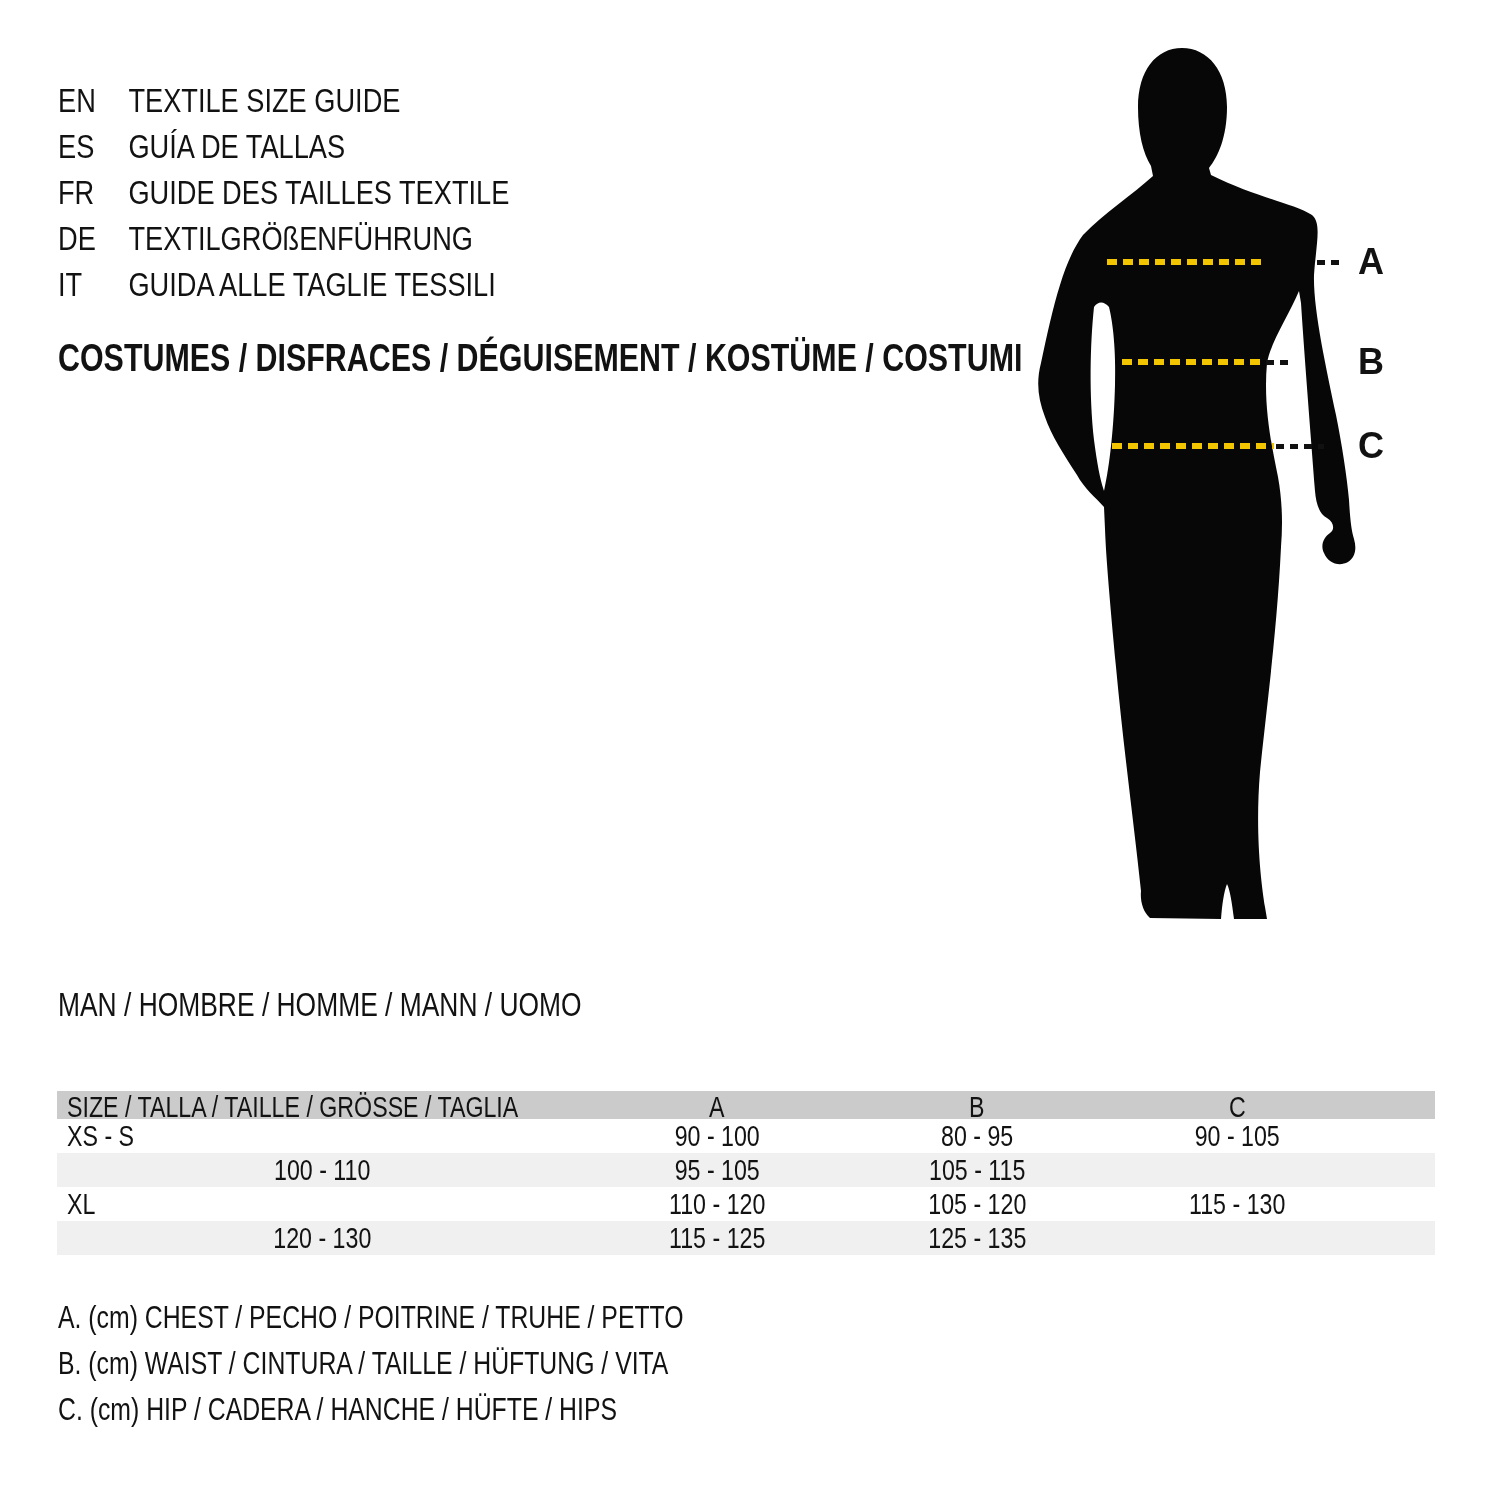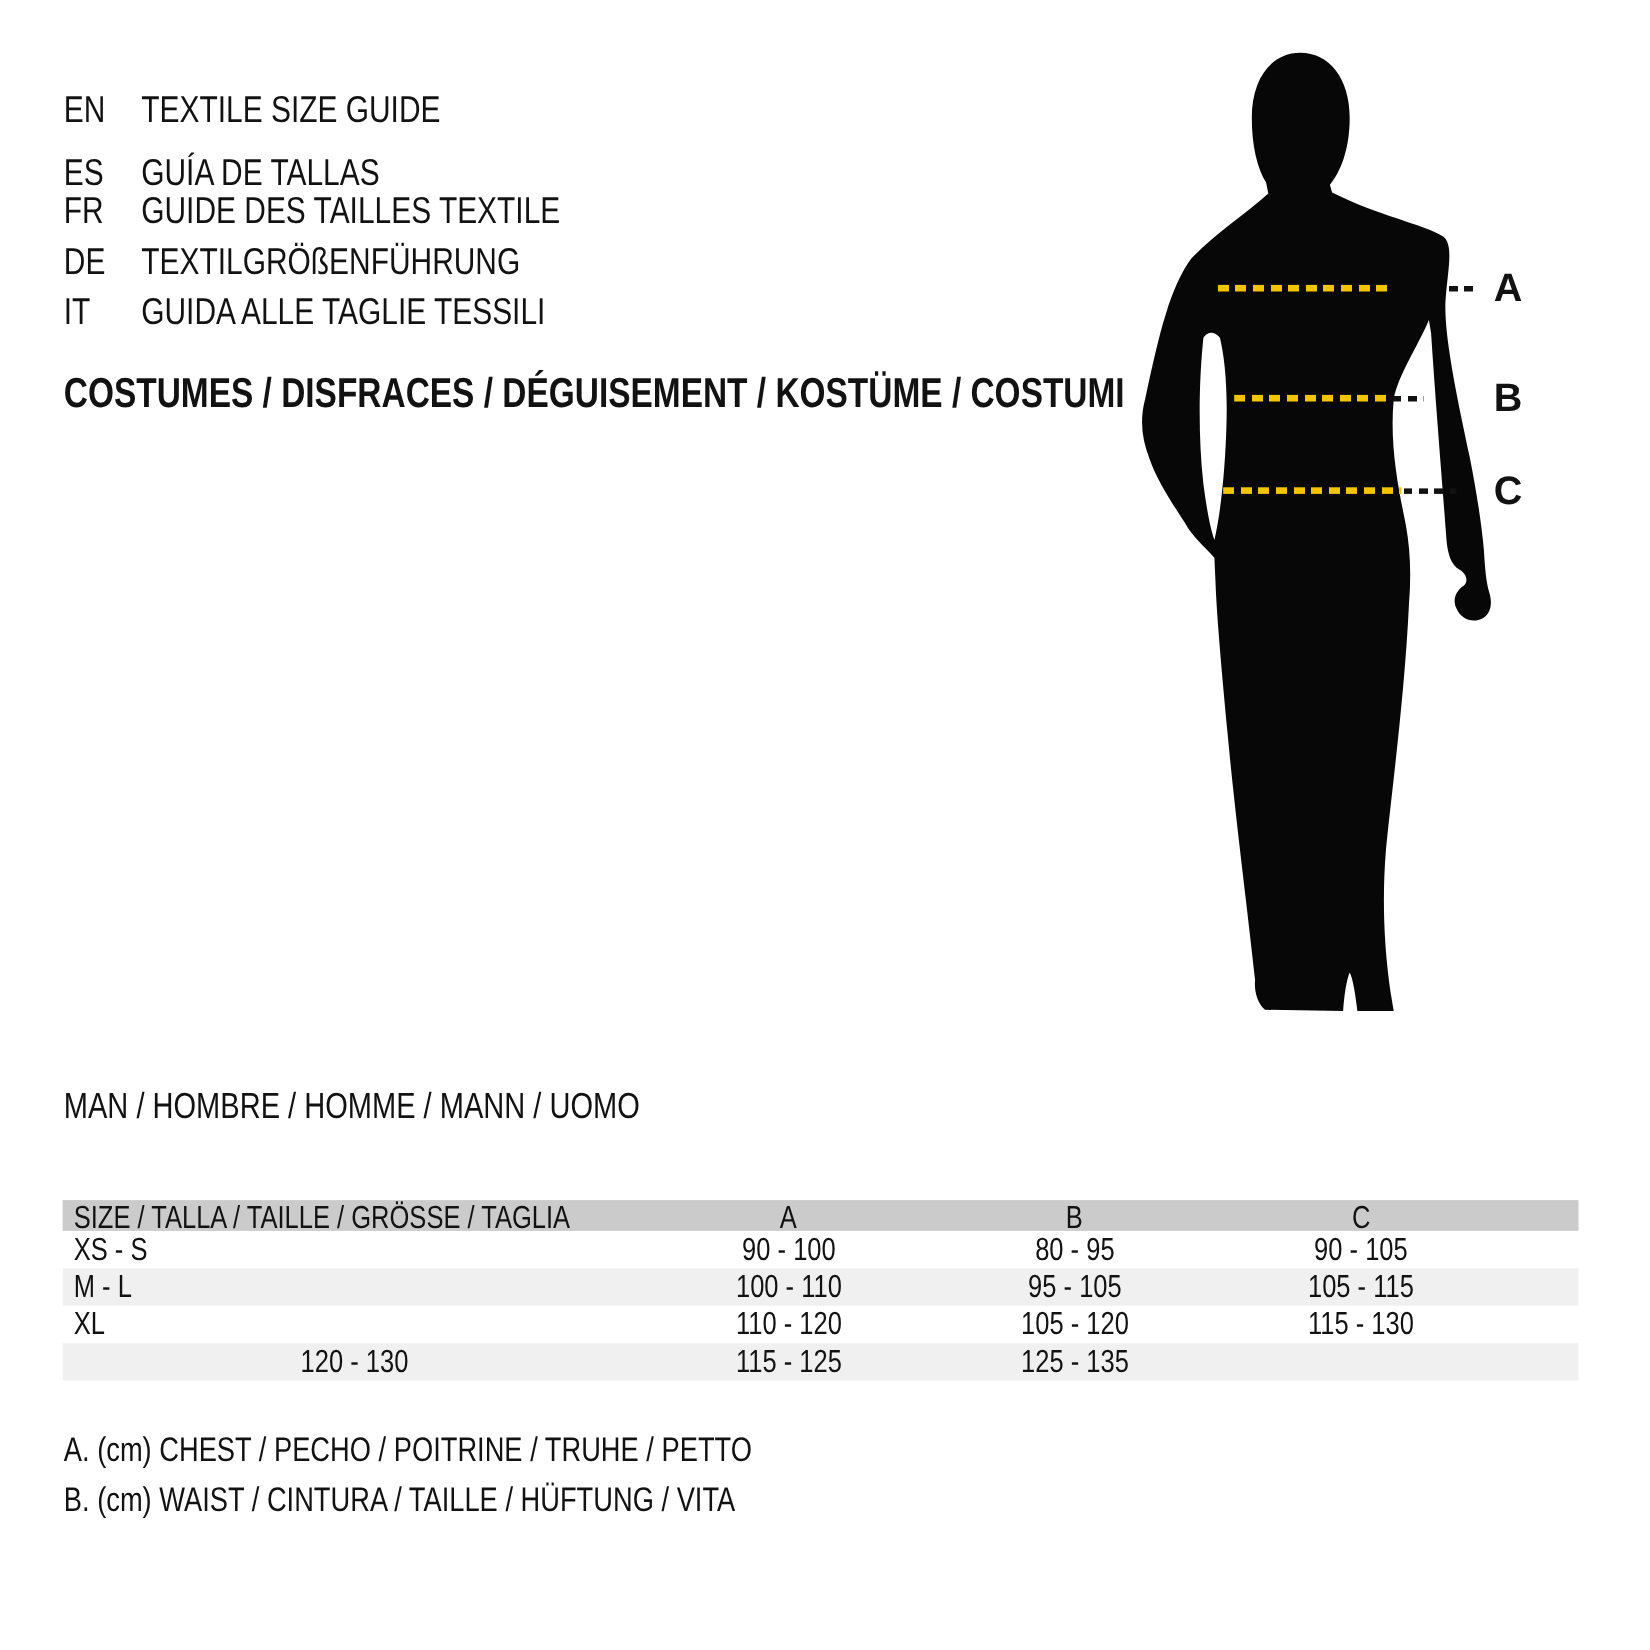--- a/index.html
+++ b/index.html
@@ -53,21 +53,21 @@
 
   
   .legend-line{position:absolute;left:58px;font-size:31px;line-height:36px;}
 </style>
 </head>
 <body>
 
 <div class="canvas">
 
   <div class="lang-row" style="top:80px"><span class="cx"><span class="code">EN</span><span class="label">TEXTILE SIZE GUIDE</span></span></div>
-  <div class="lang-row" style="top:137px"><span class="cx"><span class="code">ES</span><span class="label">GUÍA DE TALLAS</span></span></div>
+  <div class="lang-row" style="top:126px"><span class="cx"><span class="code">ES</span><span class="label">GUÍA DE TALLAS</span></span></div>
   <div class="lang-row" style="top:172px"><span class="cx"><span class="code">FR</span><span class="label">GUIDE DES TAILLES TEXTILE</span></span></div>
   <div class="lang-row" style="top:218px"><span class="cx"><span class="code">DE</span><span class="label">TEXTILGRÖßENFÜHRUNG</span></span></div>
   <div class="lang-row" style="top:264px"><span class="cx"><span class="code">IT</span><span class="label">GUIDA ALLE TAGLIE TESSILI</span></span></div>
 
   <div class="category-heading"><span class="cx">COSTUMES / DISFRACES / DÉGUISEMENT / KOSTÜME / COSTUMI</span></div>
 
   <div class="figure-wrap">
     <svg viewBox="0 0 460 890" xmlns="http://www.w3.org/2000/svg">
       <path d="M 162,3
            C 188,3 207,26 207,62
@@ -139,21 +139,20 @@
       <div></div>
     </div>
     <div class="t-row t-body">
       <div class="c-size"><span class="cx">XS - S</span></div>
       <div class="c-num"><span class="cxc">90 - 100</span></div>
       <div class="c-num"><span class="cxc">80 - 95</span></div>
       <div class="c-num"><span class="cxc">90 - 105</span></div>
       <div></div>
     </div>
     <div class="t-row t-body alt">
-      <div class="c-size"><span class="cx">M - L</span></div>
       <div class="c-num"><span class="cxc">100 - 110</span></div>
       <div class="c-num"><span class="cxc">95 - 105</span></div>
       <div class="c-num"><span class="cxc">105 - 115</span></div>
       <div></div>
     </div>
     <div class="t-row t-body">
       <div class="c-size"><span class="cx">XL</span></div>
       <div class="c-num"><span class="cxc">110 - 120</span></div>
       <div class="c-num"><span class="cxc">105 - 120</span></div>
       <div class="c-num"><span class="cxc">115 - 130</span></div>
@@ -162,14 +161,15 @@
     <div class="t-row t-body alt">
       <div class="c-num"><span class="cxc">120 - 130</span></div>
       <div class="c-num"><span class="cxc">115 - 125</span></div>
       <div class="c-num"><span class="cxc">125 - 135</span></div>
       <div></div>
     </div>
   </div>
 
   <div class="legend-line" style="top:1300px"><span class="cx">A. (cm) CHEST / PECHO / POITRINE / TRUHE / PETTO</span></div>
   <div class="legend-line" style="top:1346px"><span class="cx">B. (cm) WAIST / CINTURA / TAILLE / HÜFTUNG / VITA</span></div>
+  <div class="legend-line" style="top:1392px"><span class="cx">C. (cm) HIP / CADERA / HANCHE / HÜFTE / HIPS</span></div>
 
 </div>
 
 </body></html>

